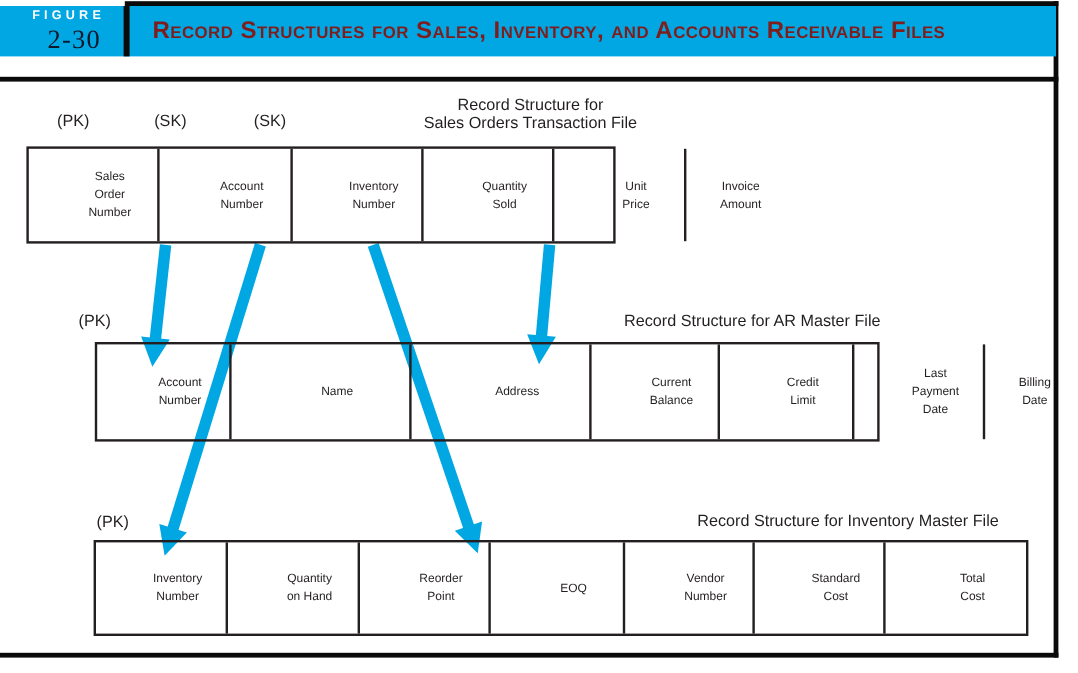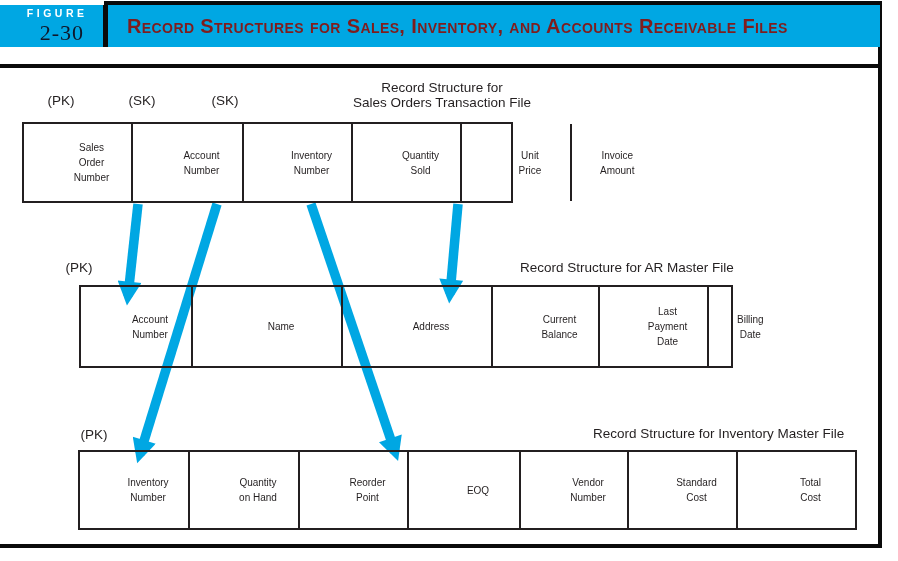--- a/index.html
+++ b/index.html
@@ -93,28 +93,30 @@
 
   <div class="caption" style="left:520px; top:261px;">Record Structure for AR Master File</div>
   <div class="keylabel" style="left:54px; top:260px;">(PK)</div>
   <div class="recbox" style="left:79px; top:285px; width:654px; height:83px;">
     <div class="cell" style="flex:0 0 84px;">Account
 Number</div>
     <div class="cell" style="flex:0 0 122px;">Name</div>
     <div class="cell" style="flex:0 0 122px;">Address</div>
     <div class="cell" style="flex:0 0 79px;">Current
 Balance</div>
+    <div class="cell" style="flex:0 0 84px;">Credit
+Limit</div>
     <div class="cell" style="flex:0 0 81px;">Last
 Payment
 Date</div>
     <div class="cell" style="flex:1;">Billing
 Date</div>
   </div>
 
-  <div class="caption" style="left:593px; top:427px;">Record Structure for Inventory Master File</div>
+  <div class="caption" style="left:581px; top:427px;">Record Structure for Inventory Master File</div>
   <div class="keylabel" style="left:69px; top:427px;">(PK)</div>
   <div class="recbox" style="left:78px; top:450px; width:779px; height:80px;">
     <div class="cell" style="flex:0 0 82px;">Inventory
 Number</div>
     <div class="cell" style="flex:0 0 82px;">Quantity
 on Hand</div>
     <div class="cell" style="flex:0 0 81px;">Reorder
 Point</div>
     <div class="cell" style="flex:0 0 84px;">EOQ</div>
     <div class="cell" style="flex:0 0 80px;">Vendor

